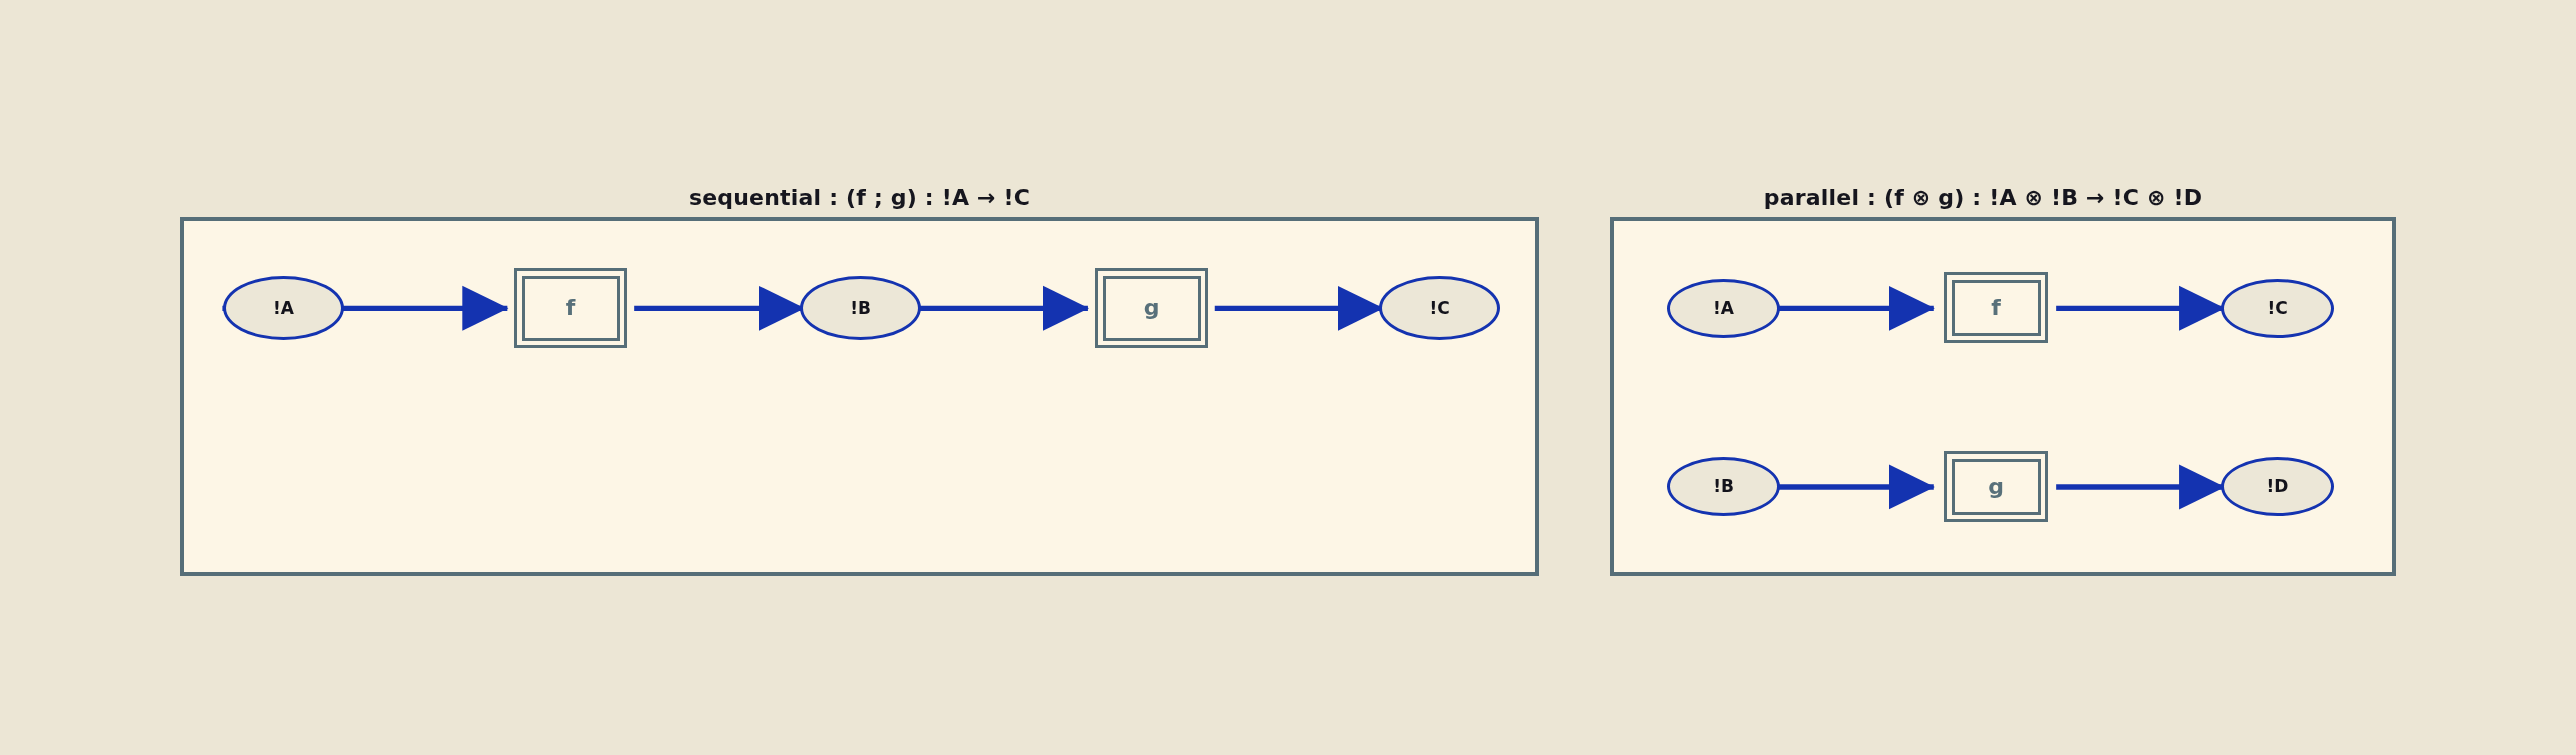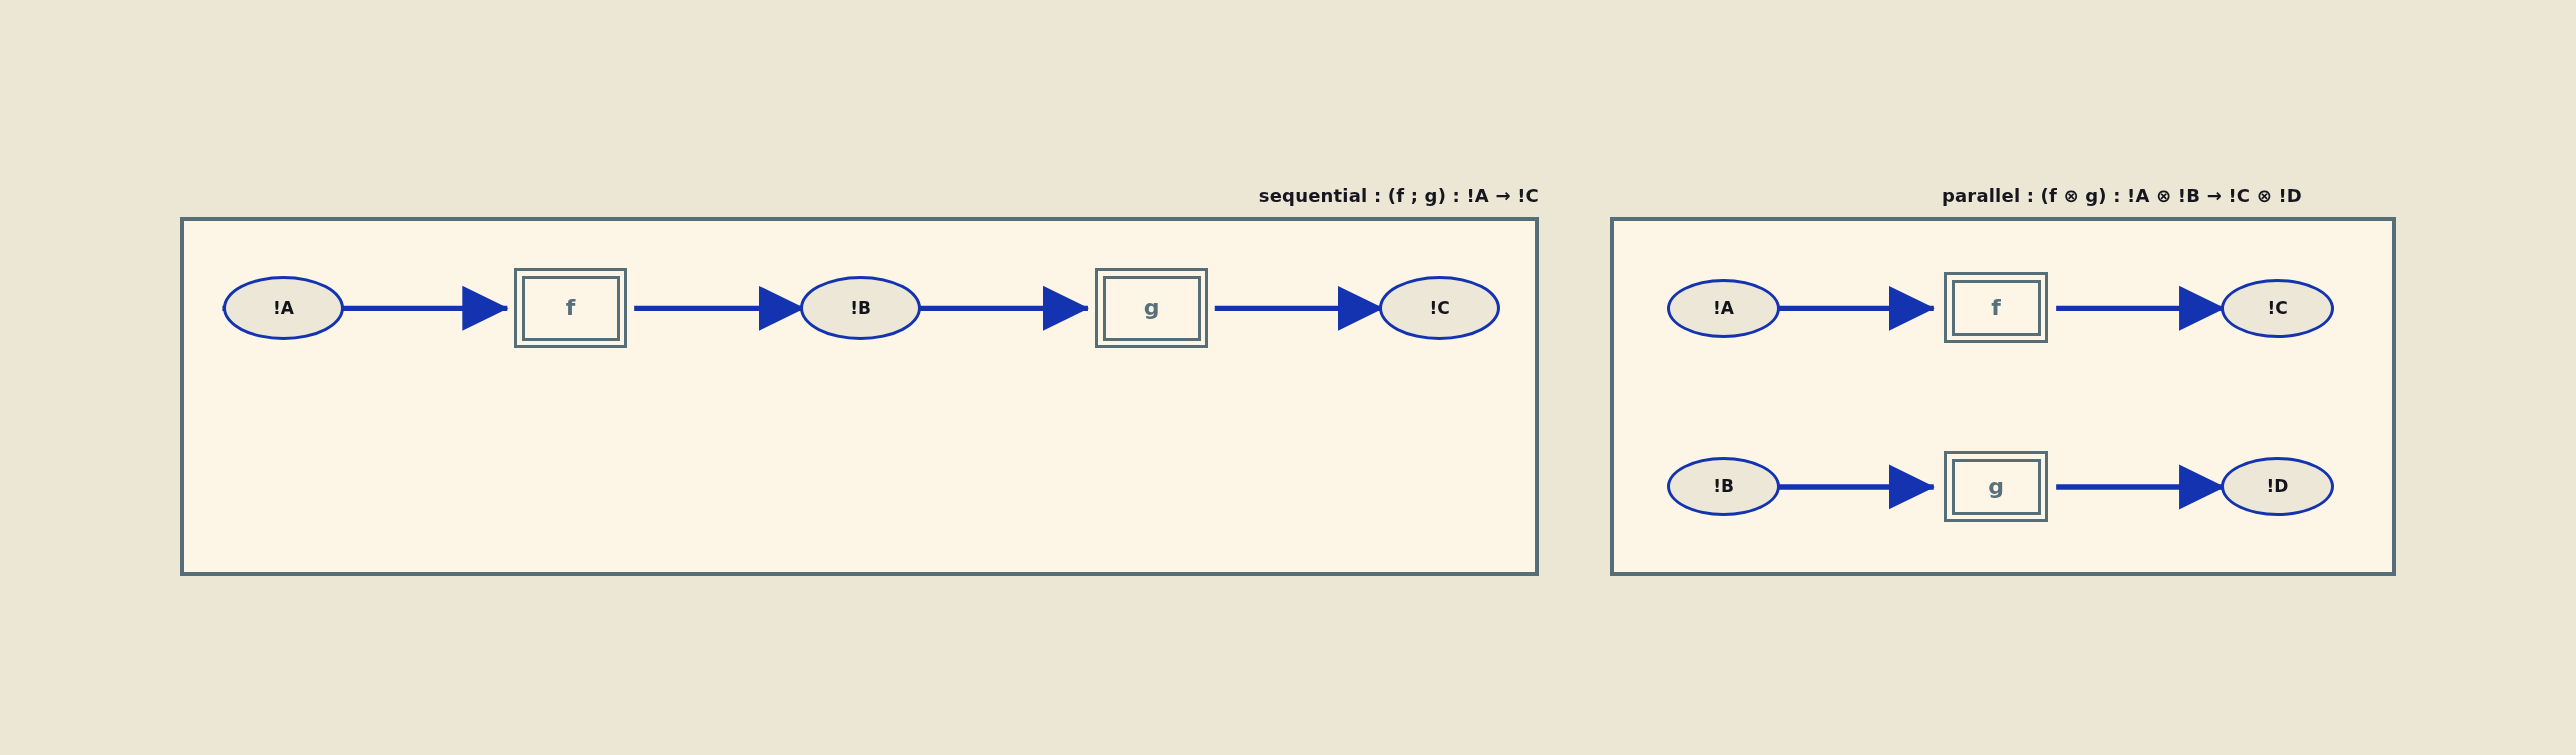--- a/index.html
+++ b/index.html
@@ -36,34 +36,34 @@
   #panel-parallel {
     left: 1610px;
     top: 217px;
     width: 786px;
     height: 359px;
   }
 
   
   .panel-title {
     position: absolute;
-    font-size: 18px;
+    font-size: 22px;
     font-weight: bold;
     color: #16161e;
     letter-spacing: 0.2px;
     white-space: nowrap;
-    text-align: right;
+    text-align: center;
   }
   #title-sequential {
     left: 180px;
     top: 185px;
     width: 1359px;
   }
   #title-parallel {
-    left: 1516px;
+    left: 1590px;
     top: 185px;
     width: 786px;
   }
 
   
   .graph {
     position: absolute;
     inset: 0;
     pointer-events: none;
   }

